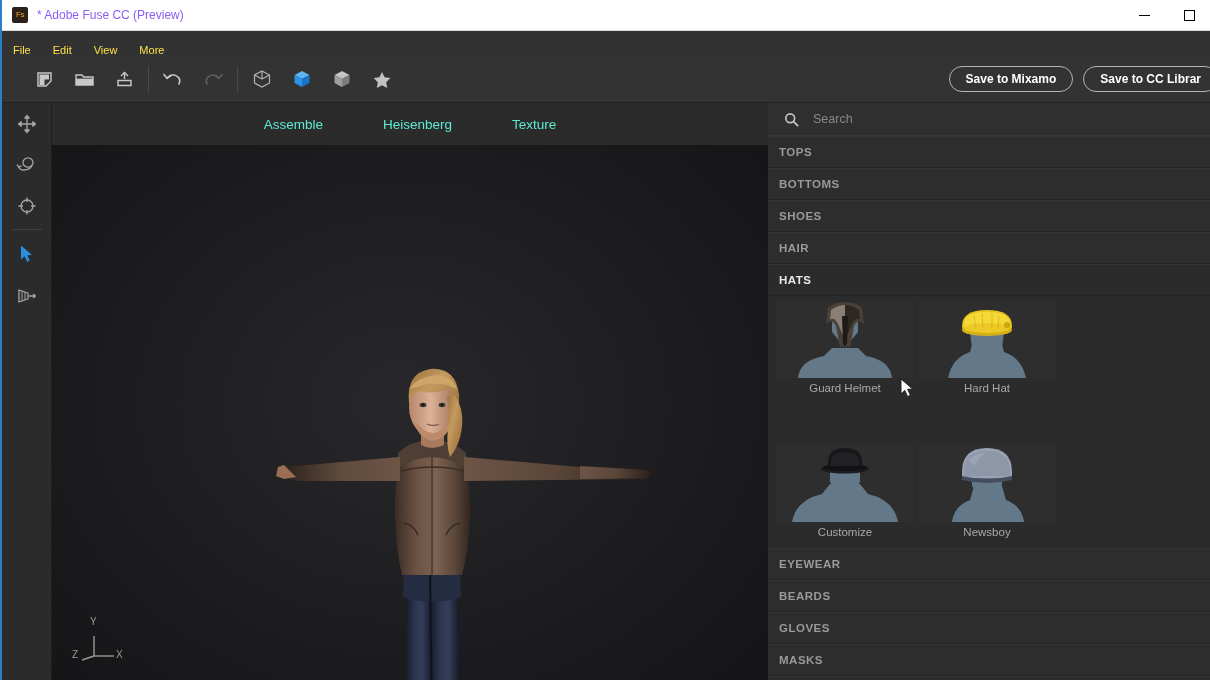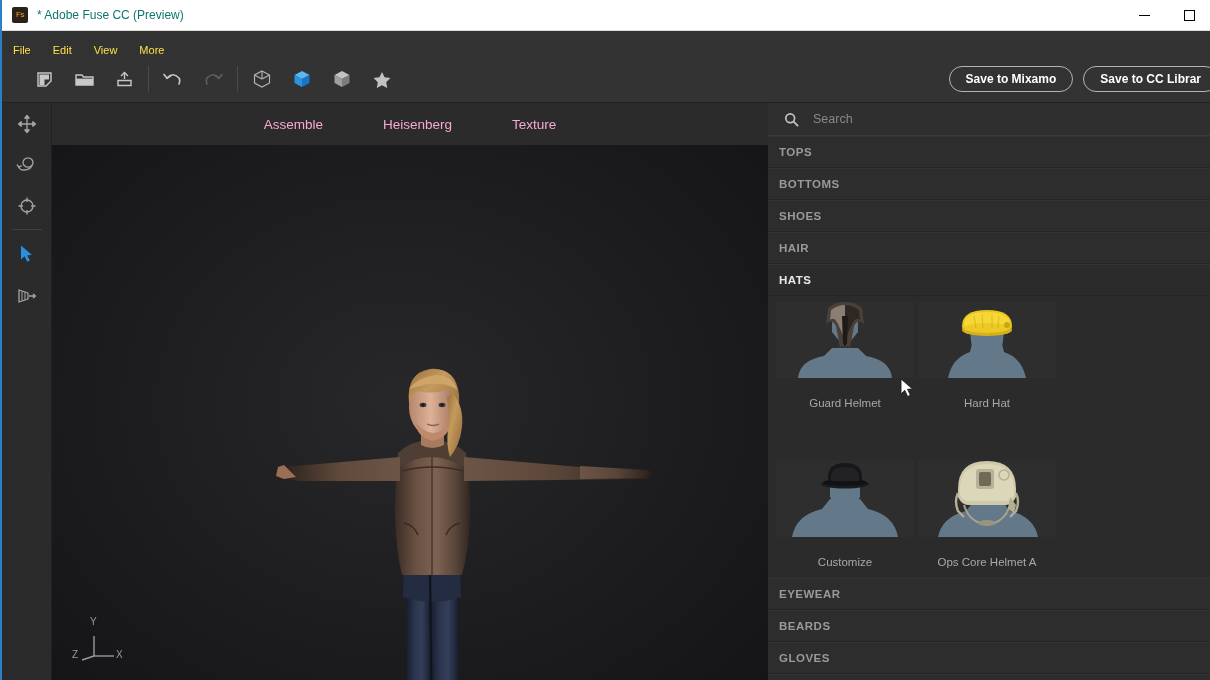--- a/index.html
+++ b/index.html
@@ -33,21 +33,21 @@
     border-radius: 2px;
     display: flex; align-items: center; justify-content: center;
     font-size: 8px; font-weight: normal;
     color: #f0a526;
     letter-spacing: -0.4px;
     line-height: 1;
   }
   .title-text {
     margin-left: 9px;
     font-size: 12px;
-    color: #0f766e;
+    color: #8b5cf6;
   }
   .win-controls {
     position: absolute; right: 0; top: 0;
     height: 31px; display: flex;
   }
   .win-btn {
     width: 45px; height: 31px;
     display: flex; align-items: center; justify-content: center;
   }
   .win-min-glyph { width: 11px; height: 1px; background: #000; }
@@ -132,21 +132,21 @@
   .tabstrip {
     position: relative;
     width: 716px; height: 42px;
     background: #2b2b2b;
     display: flex; align-items: center; justify-content: center;
     gap: 0px;
   }
   .tab {
     position: relative;
     font-size: 13.5px;
-    color: #f9a8d4;
+    color: #5eead4;
     padding: 0 30px;
     height: 42px;
     display: flex; align-items: center;
   }
   .tab.active { color: #ffffff; }
   .tab.active::after {
     content: ""; position: absolute;
     left: 26px; right: 26px; bottom: 6px;
     height: 2px; background: #ffffff;
   }
@@ -214,21 +214,21 @@
     margin: 4px 2px 6px 2px;
     display: flex; flex-direction: column; align-items: center;
   }
   .thumb-img {
     width: 138px; height: 76px;
     background: #2e2e2e;
     position: relative;
     overflow: hidden;
   }
   .thumb-label {
-    margin-top: 19px;
+    margin-top: 4px;
     font-size: 11.5px;
     color: #a8a8a8;
     text-align: center;
     white-space: nowrap;
   }
   .bust { position: absolute; left: 0; top: 0; width: 138px; height: 76px; }
 </style>
 </head>
 <body>
 
@@ -531,40 +531,34 @@
               <path d="M54 14 Q54 4 69 4 Q84 4 84 14 L84 36 Q78 46 69 46 Q60 46 54 36 Z" fill="#63798a"></path>
               <path d="M52 16 Q52 2 69 2 Q86 2 86 16 L86 22 L52 22 Z" fill="#17171a"></path>
               <ellipse cx="69" cy="23" rx="24" ry="4.5" fill="#1c1c20"></ellipse>
               <ellipse cx="69" cy="21.5" rx="22" ry="3.6" fill="#121214"></ellipse>
               <path d="M55 16 Q55 6 69 6 Q83 6 83 16 L83 20 L55 20 Z" fill="#222226"></path>
             </svg>
           </div>
           <div class="thumb-label">Customize</div>
         </div>
 
-
         <div class="thumb">
           <div class="thumb-img">
             <svg class="bust" viewBox="0 0 138 76">
-              <path d="M20 76 Q24 56 48 50 L56 40 L84 40 L92 50 Q116 56 120 76 Z" fill="#63798a"></path>
-              <path d="M56 22 Q56 10 69 10 Q82 10 82 22 L82 44 Q76 52 69 52 Q62 52 56 44 Z" fill="#63798a"></path>
-              <path d="M40 28 Q40 0 69 0 Q98 0 98 28 L98 36 Q94 44 88 44 L50 44 Q44 44 40 36 Z" fill="#cfc9ac"></path>
-              <path d="M42 28 Q42 3 69 3 Q96 3 96 28 L96 34 Q92 40 87 40 L51 40 Q46 40 42 34 Z" fill="#ddd7ba"></path>
-              <rect x="58" y="8" width="18" height="20" rx="3" fill="#b8b195"></rect>
-              <rect x="61" y="11" width="12" height="14" rx="2" fill="#6f6a58"></rect>
-              <circle cx="86" cy="14" r="5" fill="none" stroke="#b8b195" stroke-width="1.6"></circle>
-              <path d="M40 32 Q36 40 40 50 L46 56" stroke="#b5ae93" stroke-width="2.4" fill="none"></path>
-              <path d="M98 32 Q102 40 98 50 L92 56" stroke="#b5ae93" stroke-width="2.4" fill="none"></path>
-              <path d="M46 44 Q50 58 62 62 L76 62 Q88 58 92 44" stroke="#a8a189" stroke-width="2" fill="none"></path>
-              <ellipse cx="69" cy="62" rx="9" ry="3" fill="#9a9380"></ellipse>
-              <path d="M92 36 L98 44 L96 52 L90 48 Z" fill="#b5ae93"></path>
+              <path d="M34 76 Q36 60 52 54 L56 40 L84 40 L88 54 Q104 60 106 76 Z" fill="#63798a"></path>
+              <path d="M54 18 Q54 6 69 6 Q84 6 84 18 L84 40 Q78 50 69 50 Q60 50 54 40 Z" fill="#63798a"></path>
+              <path d="M44 26 Q44 2 69 2 Q94 2 94 26 L94 32 L44 32 Z" fill="#98a2b4"></path>
+              <path d="M46 26 Q46 5 69 5 Q92 5 92 26 L92 30 L46 30 Z" fill="#8d97a8"></path>
+              <path d="M44 30 Q69 36 94 30 L94 34 Q69 40 44 34 Z" fill="#454d5e"></path>
+              <path d="M50 14 Q60 6 69 6 Q62 10 56 20 Z" fill="#a4aec0" opacity="0.6"></path>
             </svg>
           </div>
-          <div class="thumb-label">Ops Core Helmet A</div>
+          <div class="thumb-label">Newsboy</div>
         </div>
+
       </div>
     </div>
 
     <div class="cat-header">EYEWEAR</div>
     <div class="cat-header">BEARDS</div>
     <div class="cat-header">GLOVES</div>
     <div class="cat-header">MASKS</div>
     <div class="cat-header">MOUSTACHES</div>
   </div>
 

